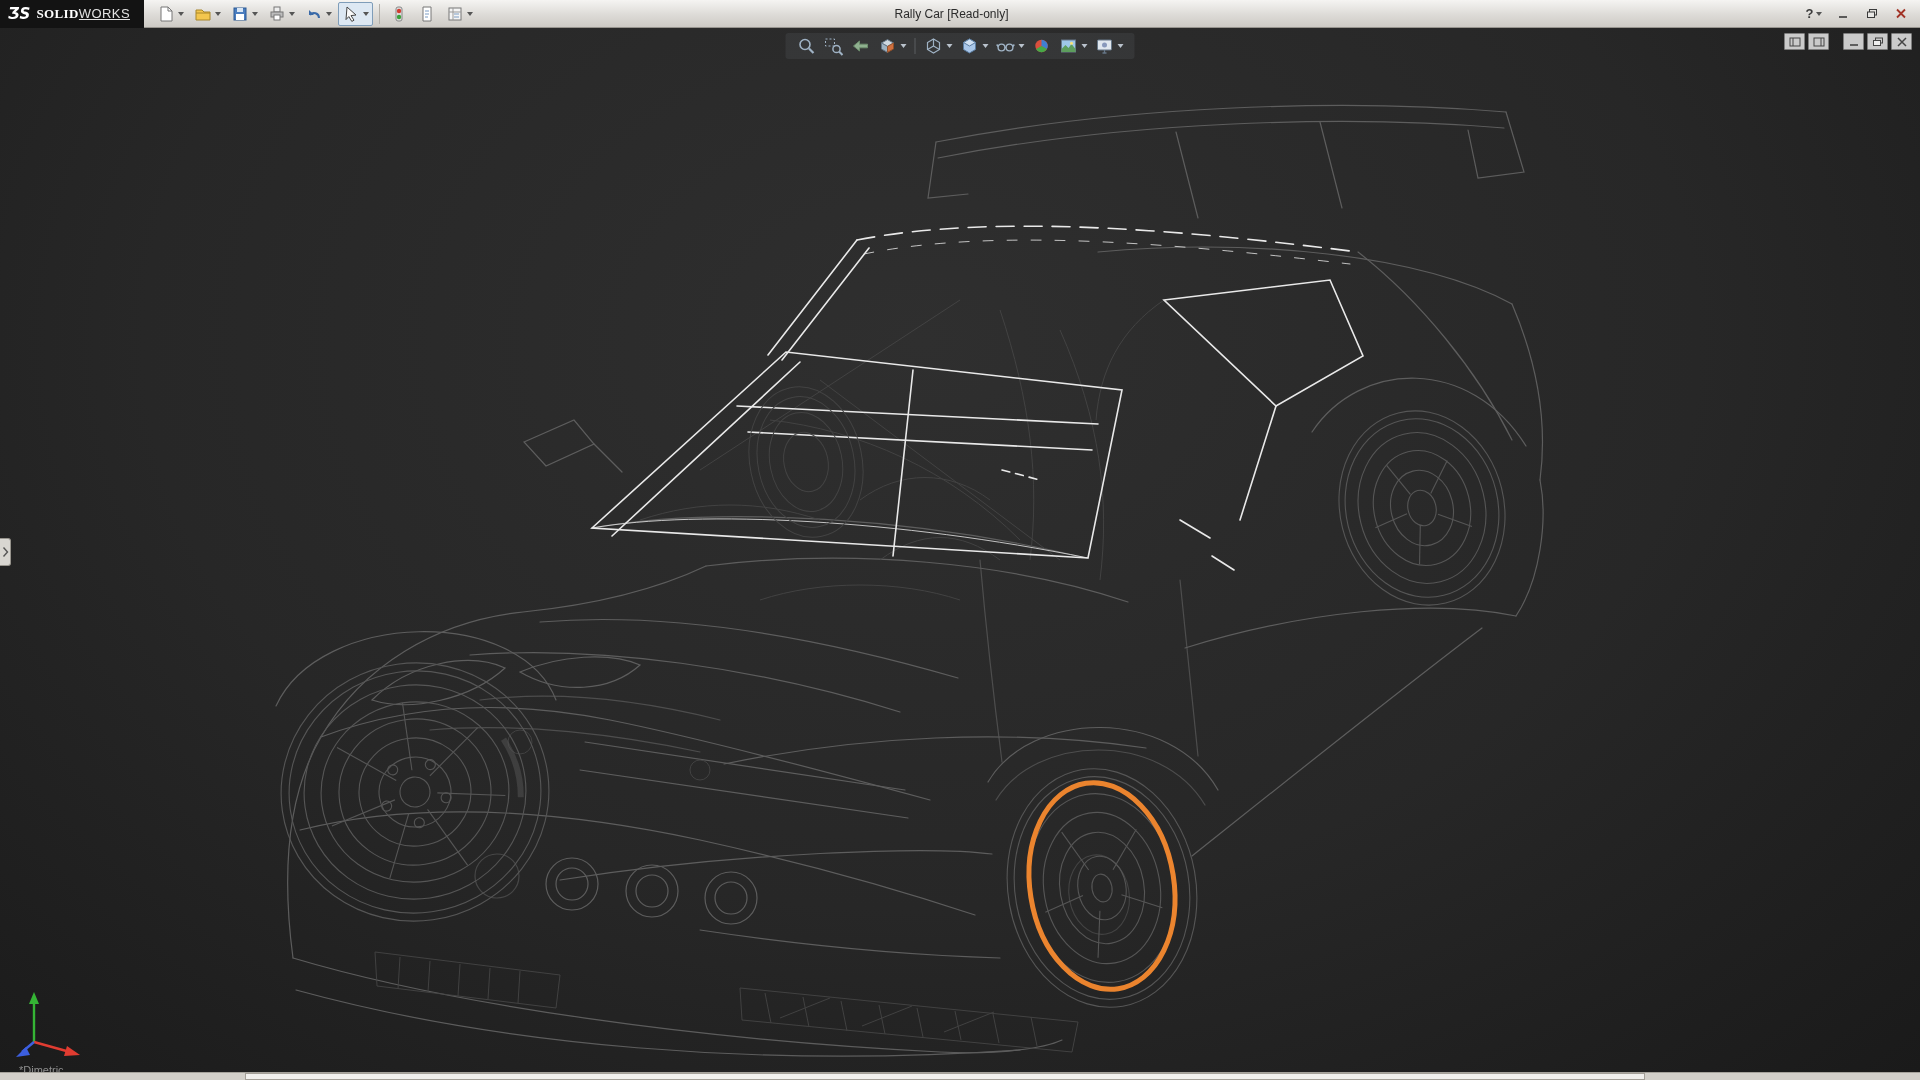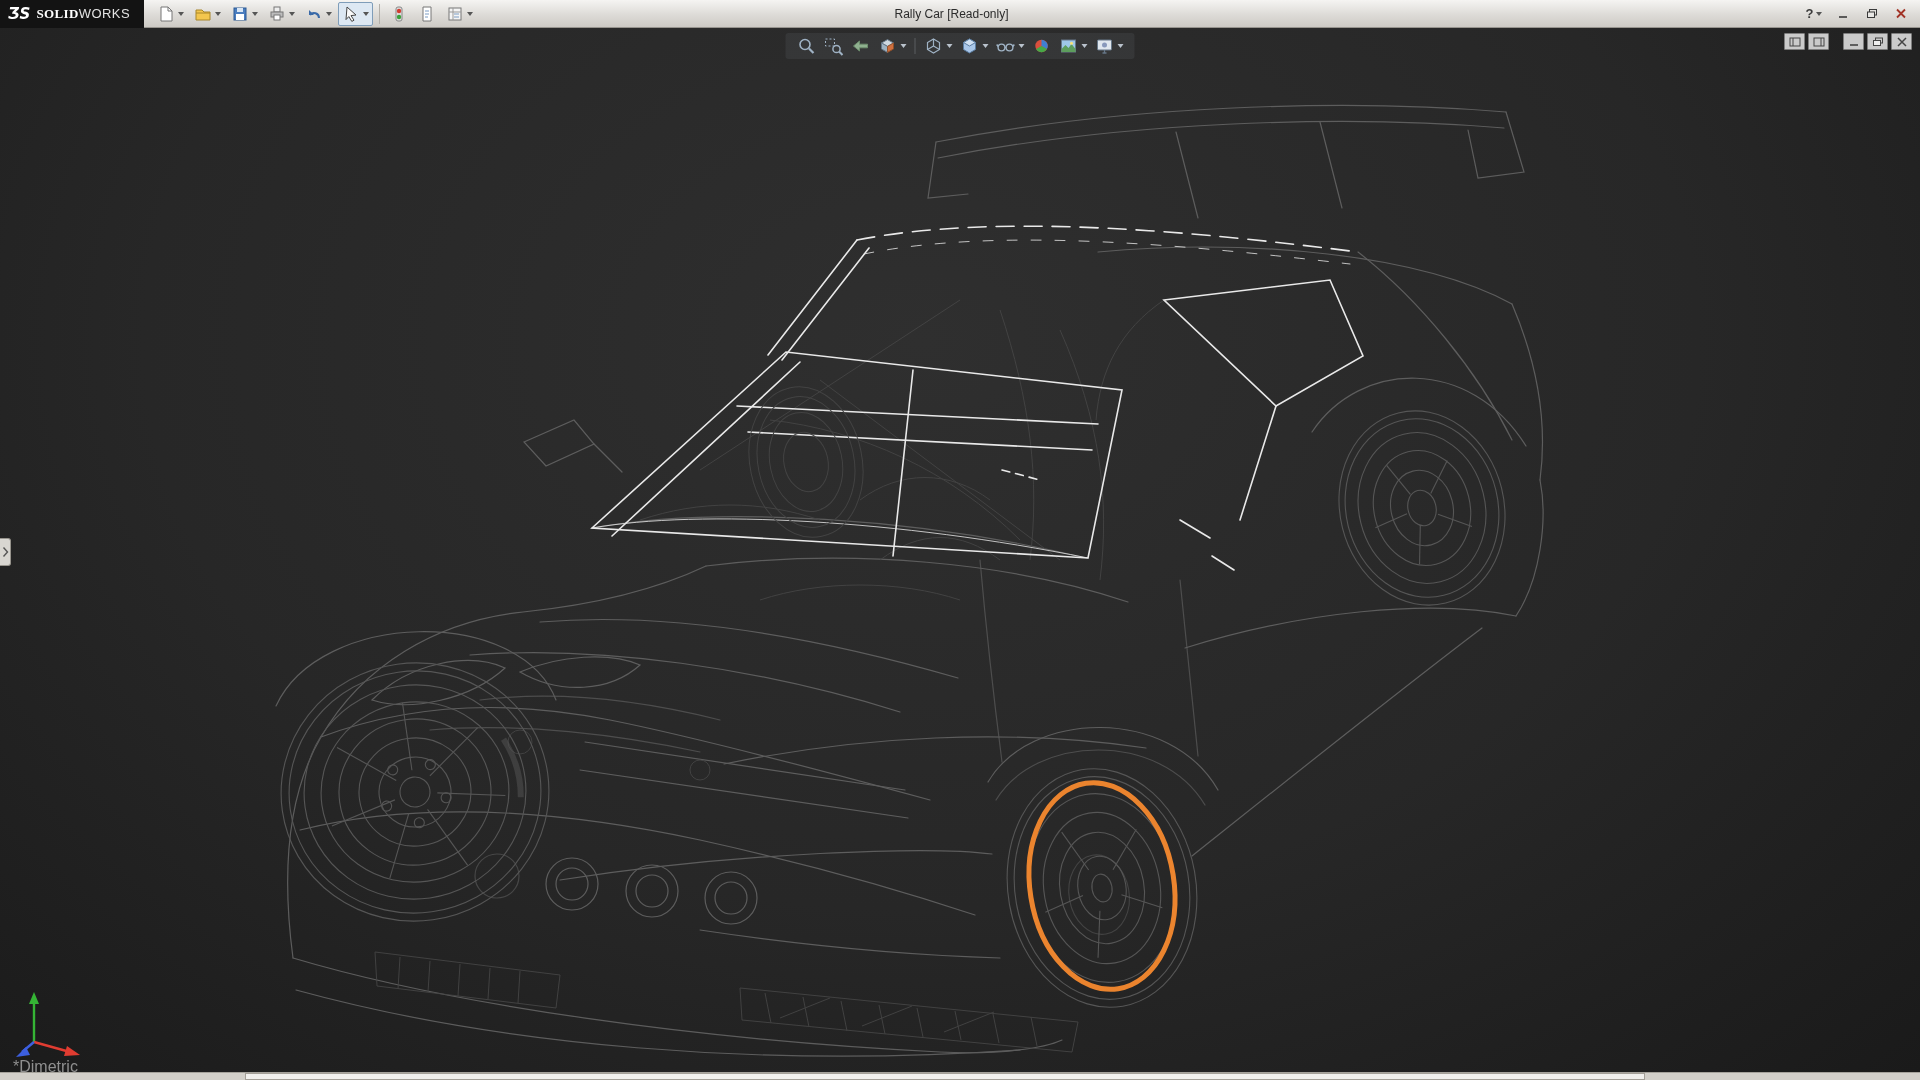--- a/index.html
+++ b/index.html
@@ -8,21 +8,21 @@
 
   
   .titlebar { position:absolute; top:0; left:0; right:0; height:28px; z-index:50;
               background:linear-gradient(#f5f4f2,#dddbd7 55%,#cdcac5);
               border-bottom:1px solid #97948e; display:flex; align-items:center; }
   .brand { height:28px; background:#131313; color:#fff; display:flex; align-items:center;
            gap:6px; padding:0 14px 0 8px; }
   .brand-logo { font-family:"DejaVu Sans",sans-serif; font-weight:bold; font-style:italic; font-size:15px; }
   .brand-name { font-size:13px; letter-spacing:.4px; }
   .brand-name .b1 { font-weight:bold;font-family:Liberation Serif, serif; }
-  .brand-name .b2 { font-weight:normal; color:#e3e3e3; }
+  .brand-name .b2 { font-weight:normal; color:#e3e3e3;text-decoration:underline; }
   .tb-group { display:flex; align-items:center; margin-left:8px; }
   .tb-btn { height:24px; display:flex; align-items:center; padding:0 3px; margin:0 1px;
             border:1px solid transparent; border-radius:2px; }
   .tb-btn.active { border-color:#7f9db9; background:#dde8f3; }
   .dd { width:0; height:0; border-left:3px solid transparent; border-right:3px solid transparent;
         border-top:4px solid #555; margin-left:3px; }
   .sep { width:1px; height:20px; background:#b3b0aa; margin:0 5px; }
   .title-text { position:absolute; left:0; right:17px; top:0; height:28px; line-height:28px;
                 text-align:center; font-size:12px; color:#2b2b2b; pointer-events:none; }
   .win-controls { margin-left:auto; display:flex; align-items:center; gap:3px; padding-right:6px; z-index:2; }
@@ -43,22 +43,22 @@
   .hud-sep { width:1px; height:16px; background:rgba(200,210,220,.25); margin:0 3px; }
 
   
   .doc-controls { position:absolute; top:5px; right:8px; z-index:20; display:flex; gap:3px; }
   .doc-btn { width:21px; height:17px; background:rgba(225,225,225,.88); border:1px solid #7e7e7e;
              display:flex; align-items:center; justify-content:center; border-radius:1px; }
   .doc-gap { width:8px; }
 
   
   .triad { position:absolute; left:12px; bottom:8px; z-index:10; }
-  .orientation { position:absolute; left:13px; bottom:-4px; z-index:10;
-                 color:#8f8f8f; font-size:16px; }
+  .orientation { position:absolute; left:19px; bottom:-4px; z-index:10;
+                 color:#8f8f8f; font-size:11px; }
 
   
   .edge-tab { position:absolute; left:0; top:538px; width:11px; height:28px; z-index:15;
               background:#d8d6d1; border:1px solid #96938c; border-left:none;
               border-radius:0 3px 3px 0; display:flex; align-items:center; justify-content:center; }
 
   
   .bottom-bar { position:absolute; bottom:0; left:0; right:0; height:8px; background:#d2cfc9;
                 border-top:1px solid #a5a29b; z-index:40; }
   .bottom-thumb { position:absolute; left:245px; width:1400px; top:0; bottom:0;

